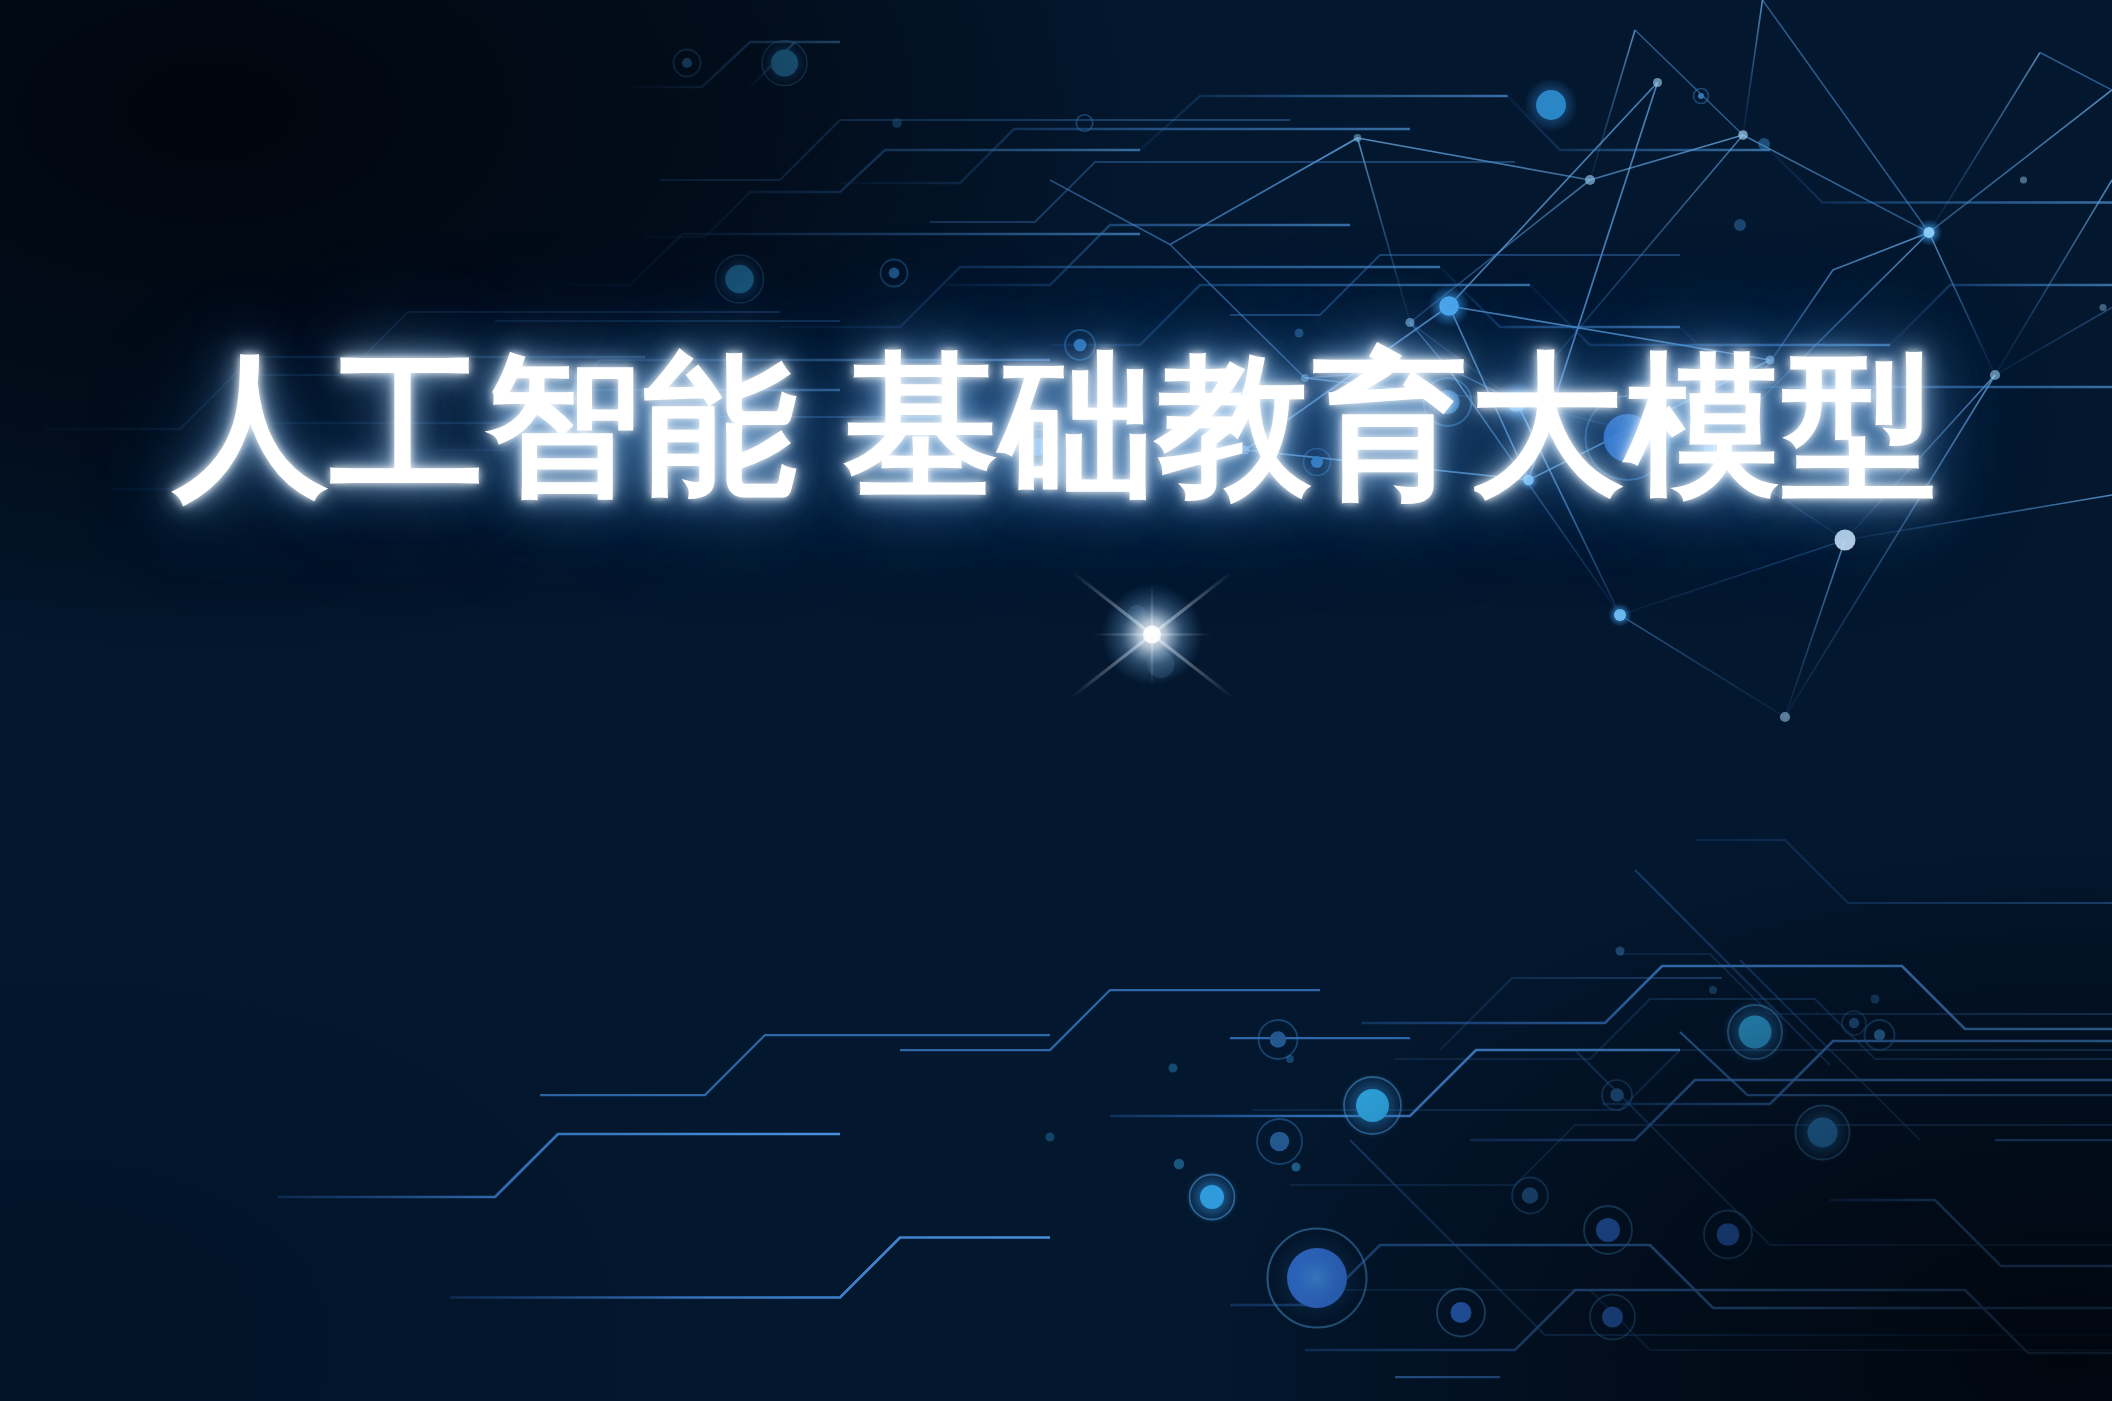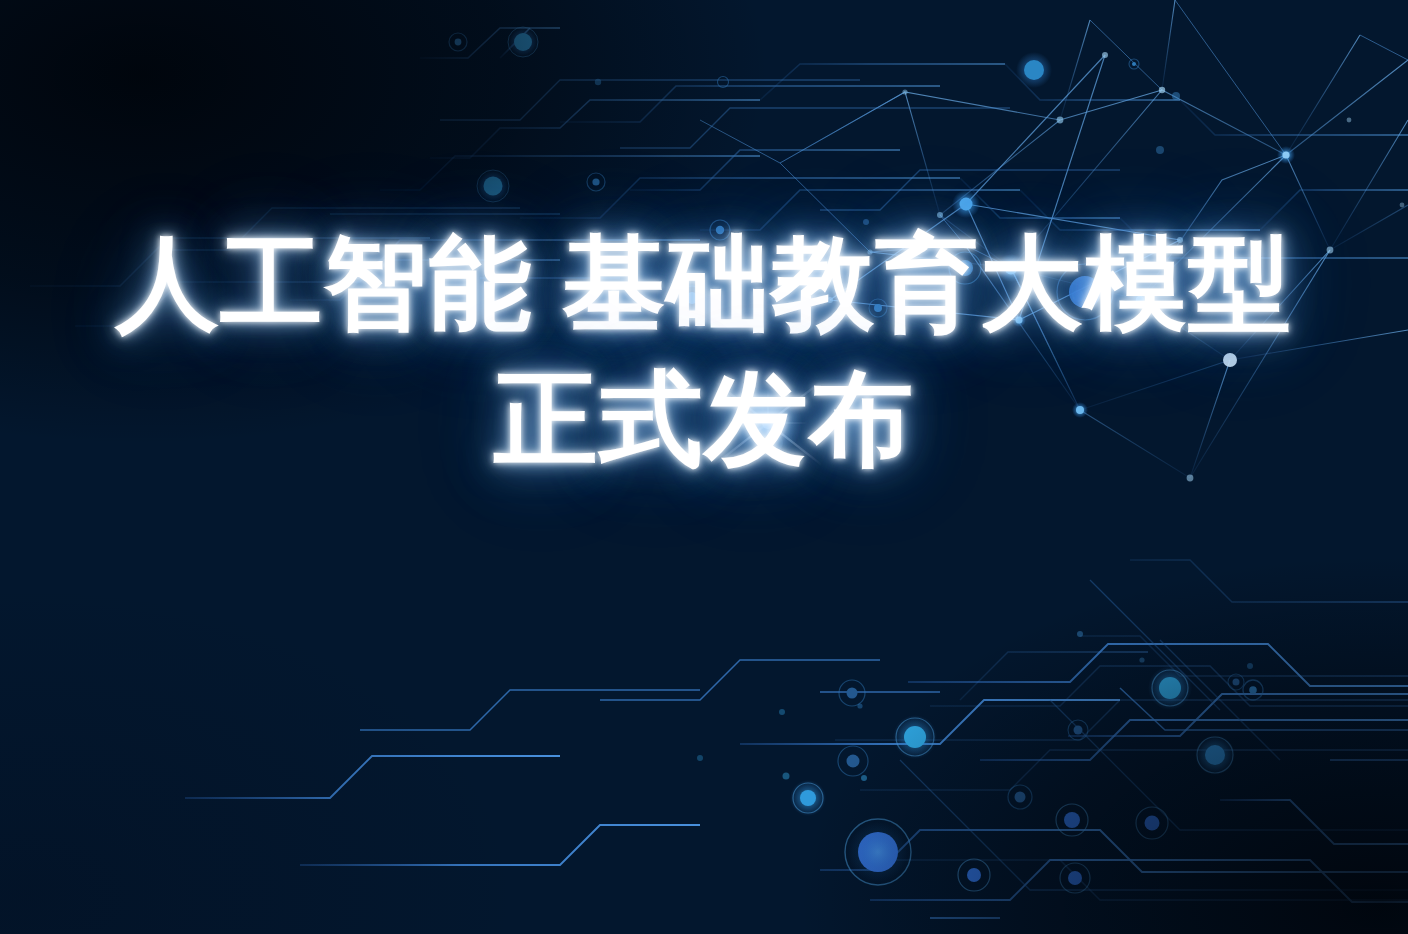--- a/index.html
+++ b/index.html
@@ -393,16 +393,15 @@
       <rect x="-34" y="-0.8" width="68" height="1.6" fill="url(#rayH)" opacity="0.45" transform="rotate(90)"></rect>
       <circle cx="0" cy="0" r="34" fill="url(#flareCore)"></circle>
       <circle cx="0" cy="0" r="6" fill="#ffffff" opacity="0.9"></circle>
       <circle cx="6" cy="20" r="9" fill="#7fb8ea" opacity="0.14"></circle>
       <circle cx="-10" cy="-14" r="6" fill="#9fd0f5" opacity="0.12"></circle>
     </g>
   </svg>
 
   <div id="headline">
     <div class="title-line" id="line1">人工智能 基础教育大模型</div>
-    <div class="title-line" id="line3">正式发布</div>
   </div>
 
 </div>
 
 </body></html>

